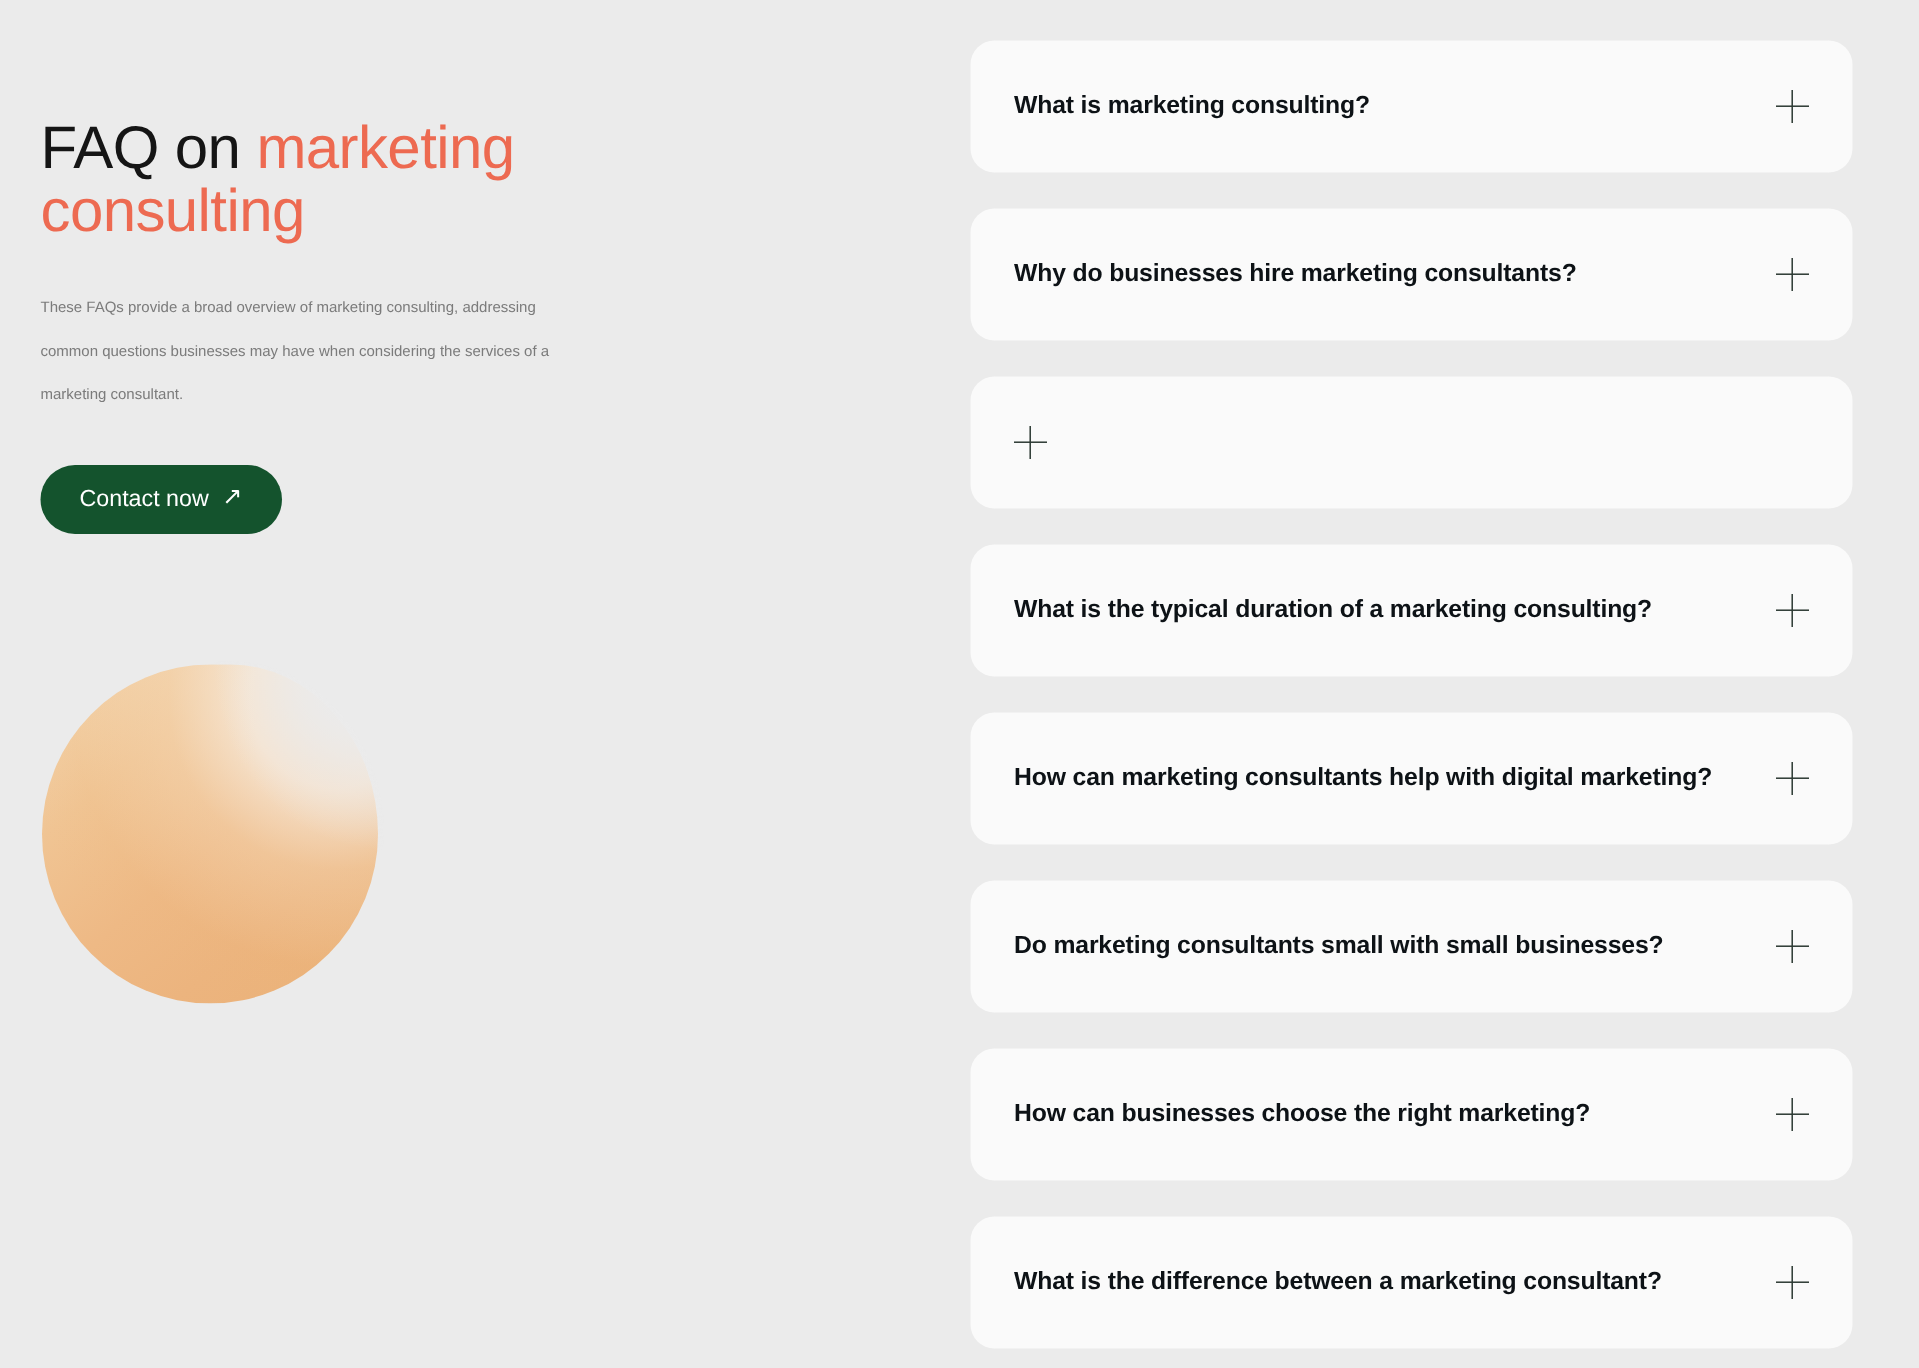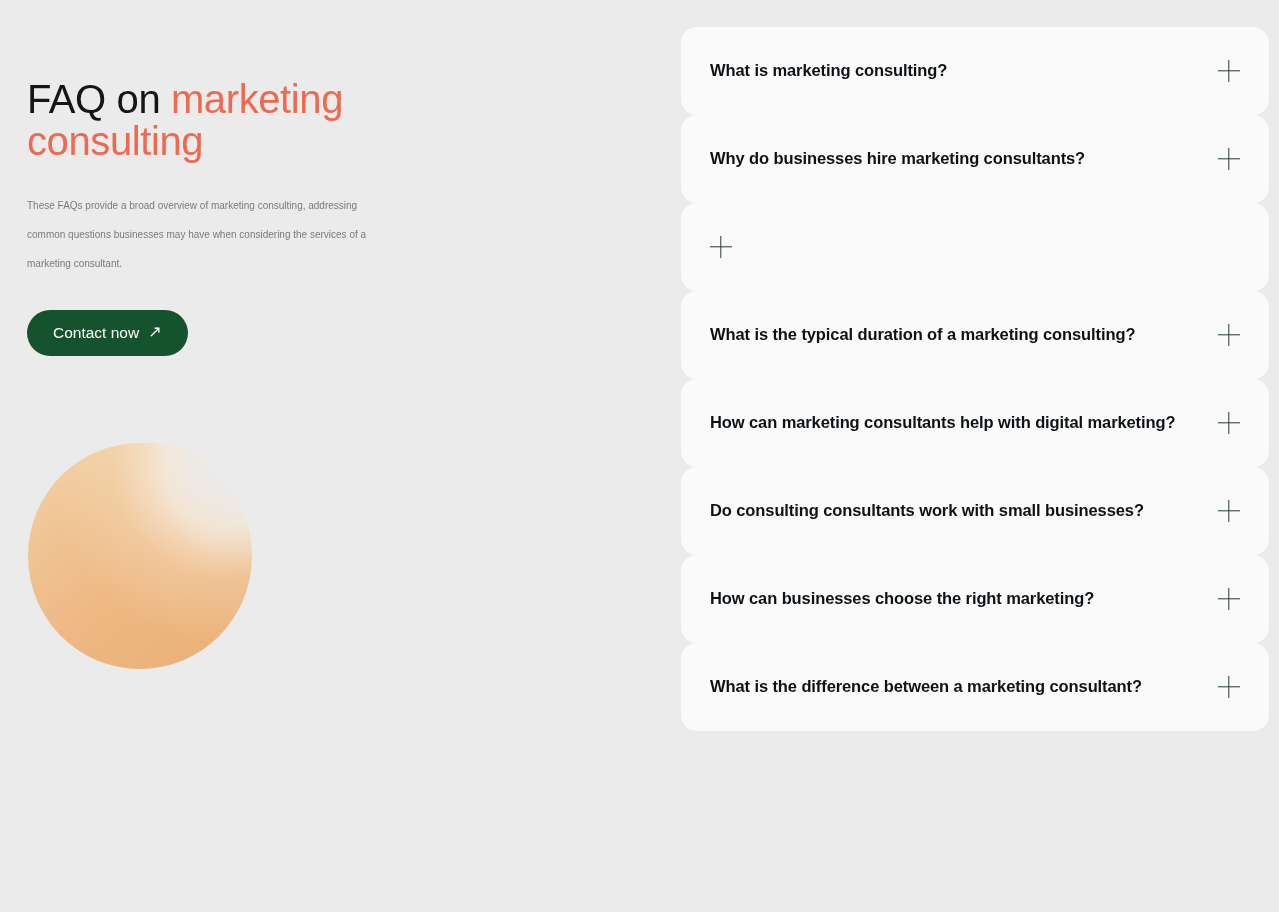--- a/index.html
+++ b/index.html
@@ -111,25 +111,26 @@
         rgba(235,235,235,1) 0%,
         rgba(235,235,235,0.92) 18%,
         rgba(235,235,235,0.45) 34%,
         rgba(235,235,235,0) 52%);
     pointer-events: none;
   }
 
   
   .faq-list {
     position: absolute;
-    left: 681px;
+    left: 647px;
     top: 27px;
     width: 588px;
     display: flex;
     flex-direction: column;
+    gap: 24px;
   }
 
   .faq-item {
     display: flex;
     align-items: center;
     justify-content: space-between;
     gap: 16px;
     height: 88px;
     padding: 0 29px 0 29px;
     background: #fafafa;
@@ -215,21 +216,21 @@
       <span class="faq-question">What is the typical duration of a marketing consulting?</span>
       <span class="plus-icon"></span>
     </div>
 
     <div class="faq-item">
       <span class="faq-question">How can marketing consultants help with digital marketing?</span>
       <span class="plus-icon"></span>
     </div>
 
     <div class="faq-item">
-      <span class="faq-question">Do consulting consultants work with small businesses?</span>
+      <span class="faq-question">Do marketing consultants small with small businesses?</span>
       <span class="plus-icon"></span>
     </div>
 
     <div class="faq-item">
       <span class="faq-question">How can businesses choose the right marketing?</span>
       <span class="plus-icon"></span>
     </div>
 
     <div class="faq-item">
       <span class="faq-question">What is the difference between a marketing consultant?</span>

